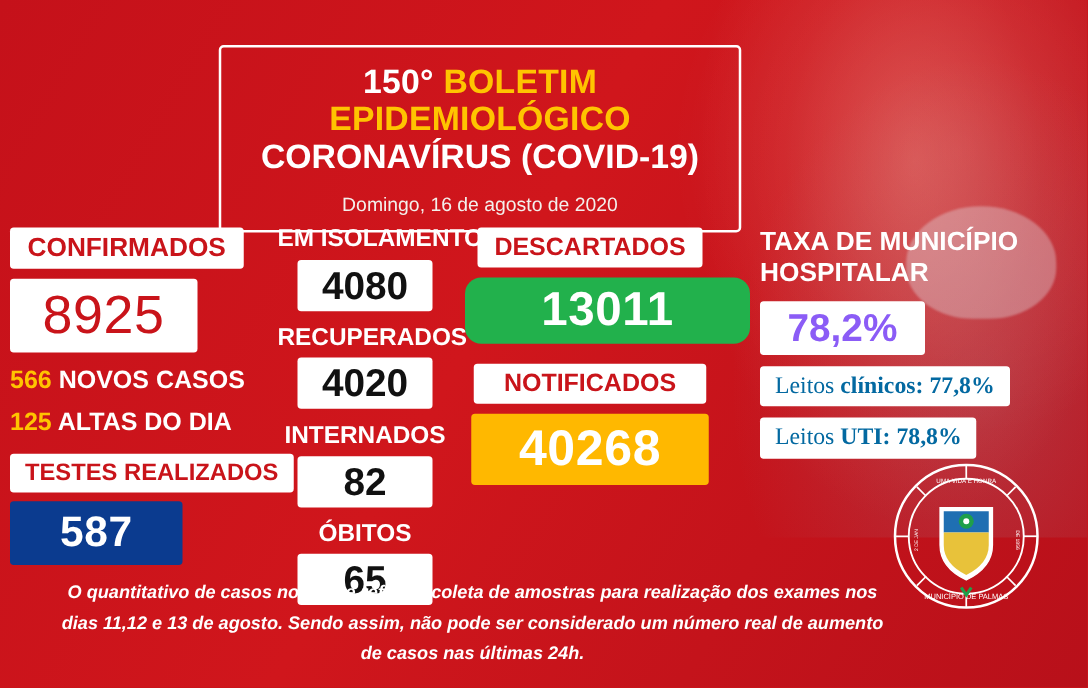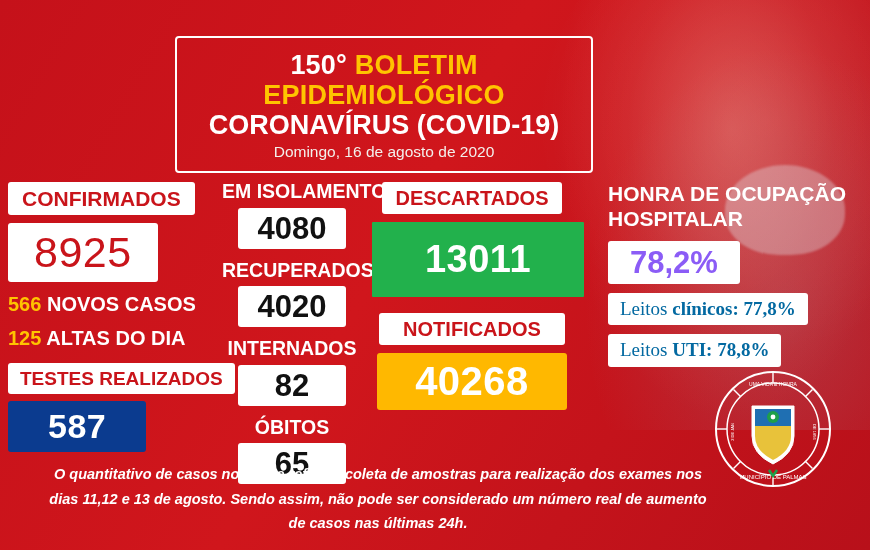--- a/index.html
+++ b/index.html
@@ -70,21 +70,21 @@
     color: #ffc400;
   }
   .header-line2 {
     font-size: 27px;
     font-weight: bold;
     color: #ffffff;
     line-height: 1.12;
     margin-top: 0;
   }
   .header-date {
-    margin-top: 2px;
+    margin-top: 15px;
     font-size: 15.5px;
     color: #f3f0ec;
     font-weight: normal;
   }
 
   
   .label-box {
     display: inline-block;
     background: #ffffff;
     color: #c9141a;
@@ -189,23 +189,23 @@
   .desc-label {
     font-size: 20px;
     padding: 6px 14px;
   }
   .desc-number {
     margin: 8px auto 0;
     background: #22b14c;
     color: #ffffff;
     font-size: 38px;
     font-weight: bold;
-    border-radius: 1px;
-    padding: 16px 0;
-    width: 212px;
+    border-radius: 13px;
+    padding: 5px 0;
+    width: 228px;
     letter-spacing: 0.5px;
   }
   .notif-label {
     margin-top: 16px;
     font-size: 20px;
     padding: 6px 24px;
   }
   .notif-number {
     margin: 8px auto 0;
     background: #ffb800;
@@ -338,21 +338,21 @@
   <div class="col-descartados">
     <div class="label-box desc-label">DESCARTADOS</div>
     <div class="desc-number">13011</div>
 
     <div class="label-box notif-label">NOTIFICADOS</div>
     <div class="notif-number">40268</div>
   </div>
 
   <div class="col-taxa">
     <div class="taxa-title">
-      <div>HONRA DE OCUPAÇÃO</div>
+      <div>TAXA DE MUNICÍPIO</div>
       <div>HOSPITALAR</div>
     </div>
     <div class="taxa-pct">78,2%</div>
 
     <div class="leito-box">
       <span>Leitos </span><b>clínicos:</b><b> 77,8%</b>
     </div>
 
     <div class="leito-box">
       <span>Leitos </span><b>UTI:</b><b> 78,8%</b>

